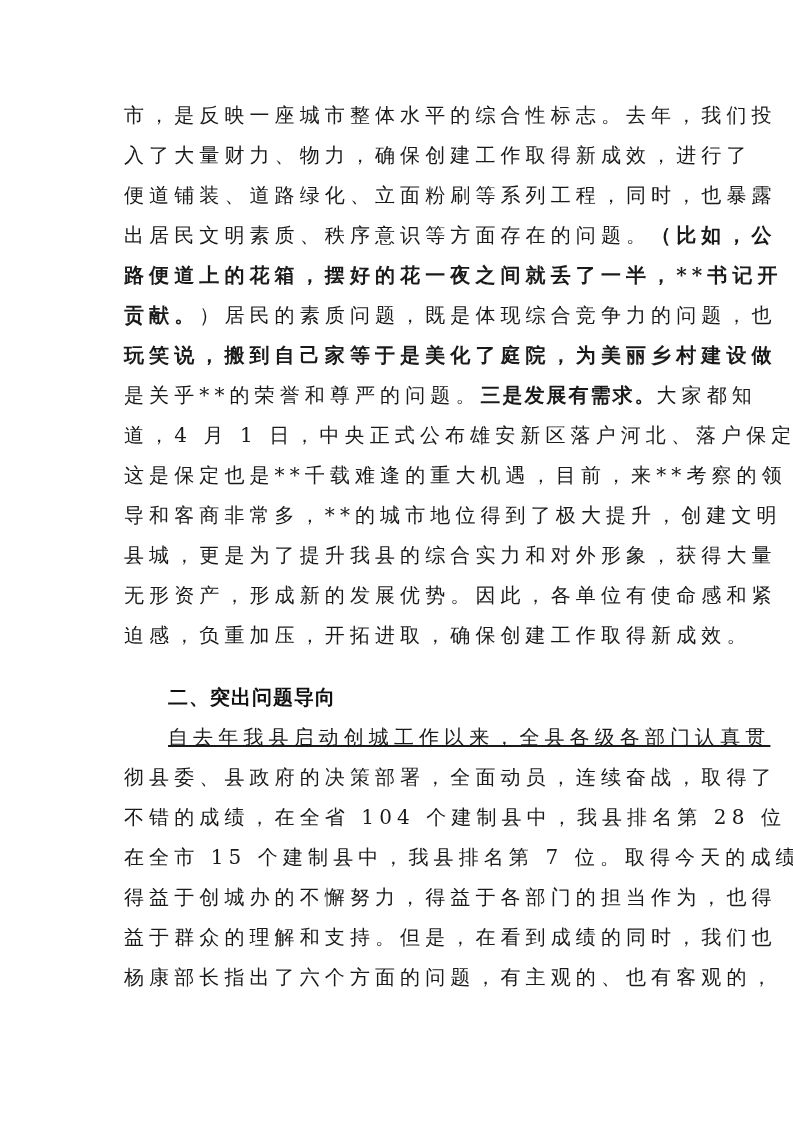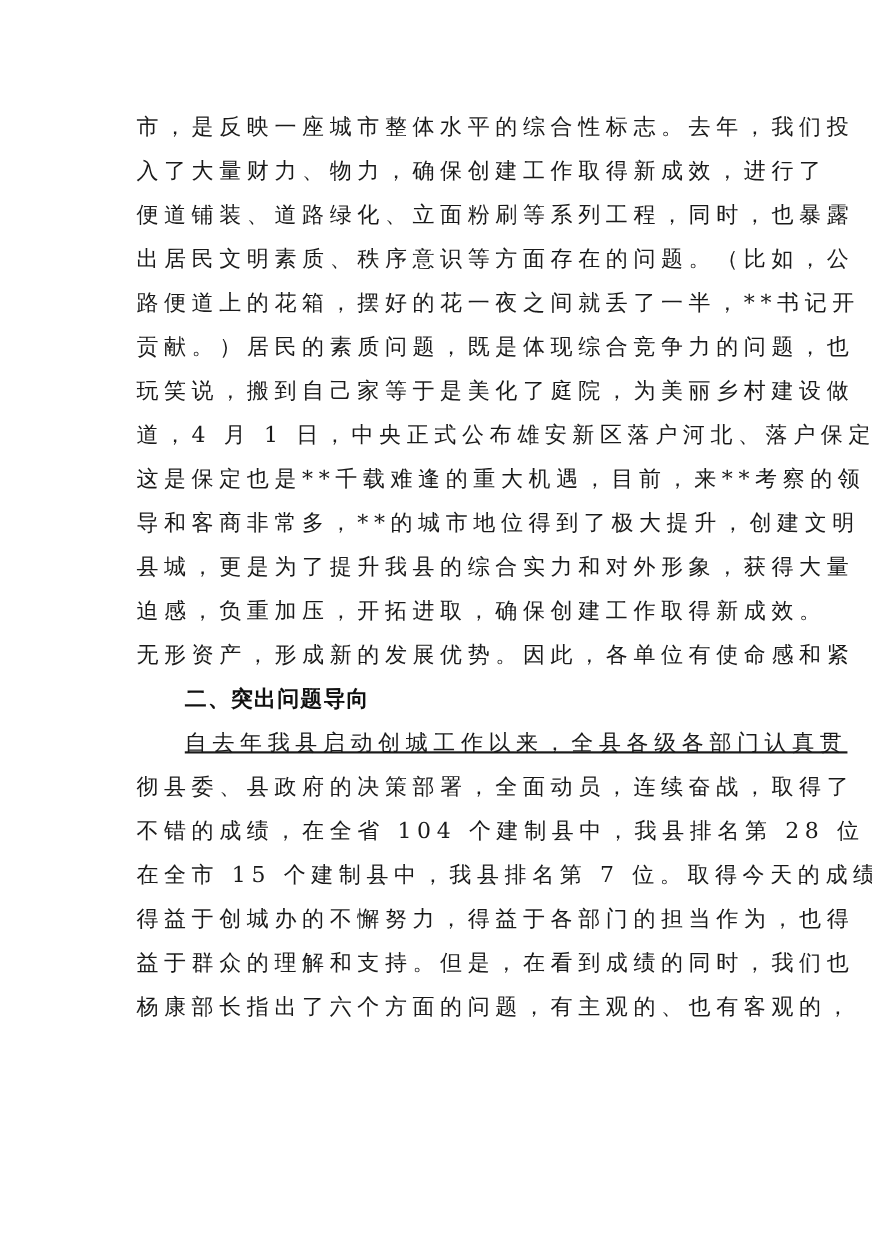--- a/index.html
+++ b/index.html
@@ -31,31 +31,32 @@
   .line.indent {
     padding-left: 44px;
     text-decoration: underline;
   }
   .bold {
     font-weight: bold;
     font-family: "DejaVu Sans", "Liberation Sans", sans-serif;
     letter-spacing: 2px;
   }
   .bold-serif {
-    font-weight: normal;
+    font-weight: bold;
   }
   .heading {
     height: 40px;
     line-height: 32px;
     padding-left: 44px;
     font-family: "DejaVu Sans", "Liberation Sans", sans-serif;
     font-weight: bold;
     font-size: 20px;
     letter-spacing: 1px;
     color: #111;
+    margin-top: 22px;
   }
 </style>
 </head>
 <body>
 
 <div class="page">
 
   <div class="line">
     <span>市，是反映一座城市整体水平的综合性标志。去年，我们投</span>
   </div>
@@ -71,36 +72,39 @@
   <div class="line">
     <span class="bold-serif">路便道上的花箱，摆好的花一夜之间就丢了一半，**书记开</span>
   </div>
   <div class="line">
     <span class="bold-serif">贡献。</span><span>）居民的素质问题，既是体现综合竞争力的问题，也</span>
   </div>
   <div class="line">
     <span class="bold-serif">玩笑说，搬到自己家等于是美化了庭院，为美丽乡村建设做</span>
   </div>
   <div class="line">
+    <span>是关乎**的荣誉和尊严的问题。</span><span class="bold">三是发展有需求。</span><span>大家都知</span>
+  </div>
+  <div class="line">
     <span>道，4 月 1 日，中央正式公布雄安新区落户河北、落户保定，</span>
   </div>
   <div class="line">
     <span>这是保定也是**千载难逢的重大机遇，目前，来**考察的领</span>
   </div>
   <div class="line">
     <span>导和客商非常多，**的城市地位得到了极大提升，创建文明</span>
   </div>
   <div class="line">
     <span>县城，更是为了提升我县的综合实力和对外形象，获得大量</span>
   </div>
   <div class="line">
-    <span>迫感，负重加压，开拓进取，确保创建工作取得新成效。</span>
+    <span>无形资产，形成新的发展优势。因此，各单位有使命感和紧</span>
   </div>
   <div class="line">
-    <span>无形资产，形成新的发展优势。因此，各单位有使命感和紧</span>
+    <span>迫感，负重加压，开拓进取，确保创建工作取得新成效。</span>
   </div>
 
   <div class="heading">二、突出问题导向</div>
 
   <div class="line indent">自去年我县启动创城工作以来，全县各级各部门认真贯</div>
   <div class="line">彻县委、县政府的决策部署，全面动员，连续奋战，取得了</div>
   <div class="line">不错的成绩，在全省 104 个建制县中，我县排名第 28 位；</div>
   <div class="line">在全市 15 个建制县中，我县排名第 7 位。取得今天的成绩，</div>
   <div class="line">得益于创城办的不懈努力，得益于各部门的担当作为，也得</div>
   <div class="line">益于群众的理解和支持。但是，在看到成绩的同时，我们也</div>

